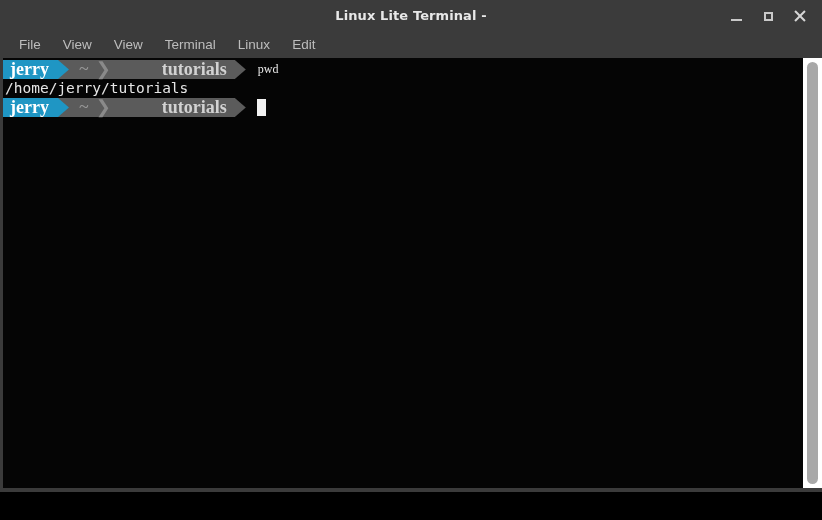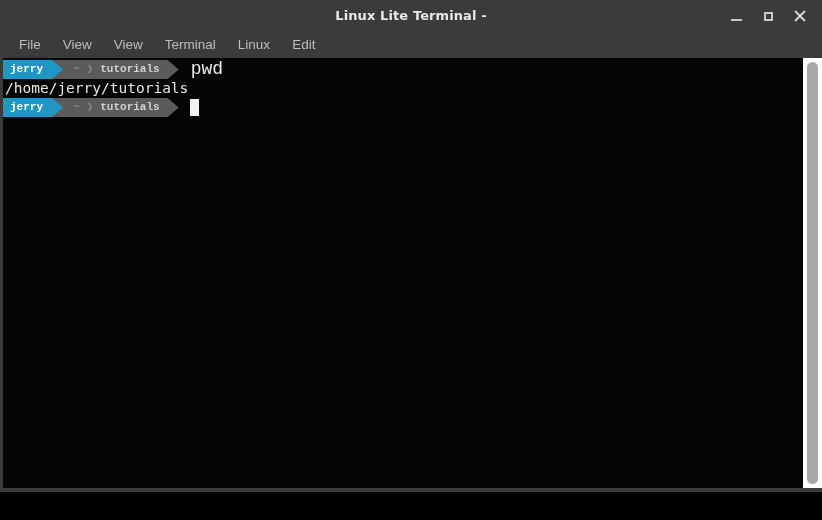--- a/index.html
+++ b/index.html
@@ -151,22 +151,22 @@
   
   .prompt {
     display: inline-flex;
     align-items: stretch;
     height: 19px;
   }
   .seg {
     display: inline-flex;
     align-items: center;
     height: 19px;
-    font-family: Liberation Mono, monospace;
-    font-size: 11px;
+    font-family: Liberation Serif, serif;
+    font-size: 18px;
     font-weight: bold;
     padding: 0 9px 0 7px;
     box-sizing: border-box;
   }
   .seg-user {
     background: #1f96c4;
     color: #ffffff;
   }
   .seg-path {
     background: #5b5b5b;
@@ -179,20 +179,21 @@
     font-weight: normal;
   }
   .seg-path .sep {
     color: #8a8a8a;
     padding: 0 7px;
     font-weight: normal;
   }
   .seg-path .dir {
     color: #d2d2d2;
     font-weight: bold;
+    margin-left: 44px;
   }
   
   .cap {
     width: 11px;
     height: 19px;
     flex: 0 0 11px;
     position: relative;
   }
   .cap-blue {
     background: #5b5b5b;
@@ -210,22 +211,22 @@
   .cap-gray::before {
     content: "";
     position: absolute;
     inset: 0;
     background: #5b5b5b;
     clip-path: polygon(0 0, 0 100%, 100% 50%);
   }
   .cmd {
     color: #eaeaea;
     padding-left: 12px;
-    font-family: Liberation Mono, monospace;
-    font-size: 18px;
+    font-family: Liberation Serif, serif;
+    font-size: 12px;
     display: inline-flex;
     align-items: center;
   }
   .out-line {
     color: #e6e6e6;
     font-family: "DejaVu Sans Mono", monospace;
     font-size: 14.5px;
     padding-left: 2px;
   }
   .cursor {

